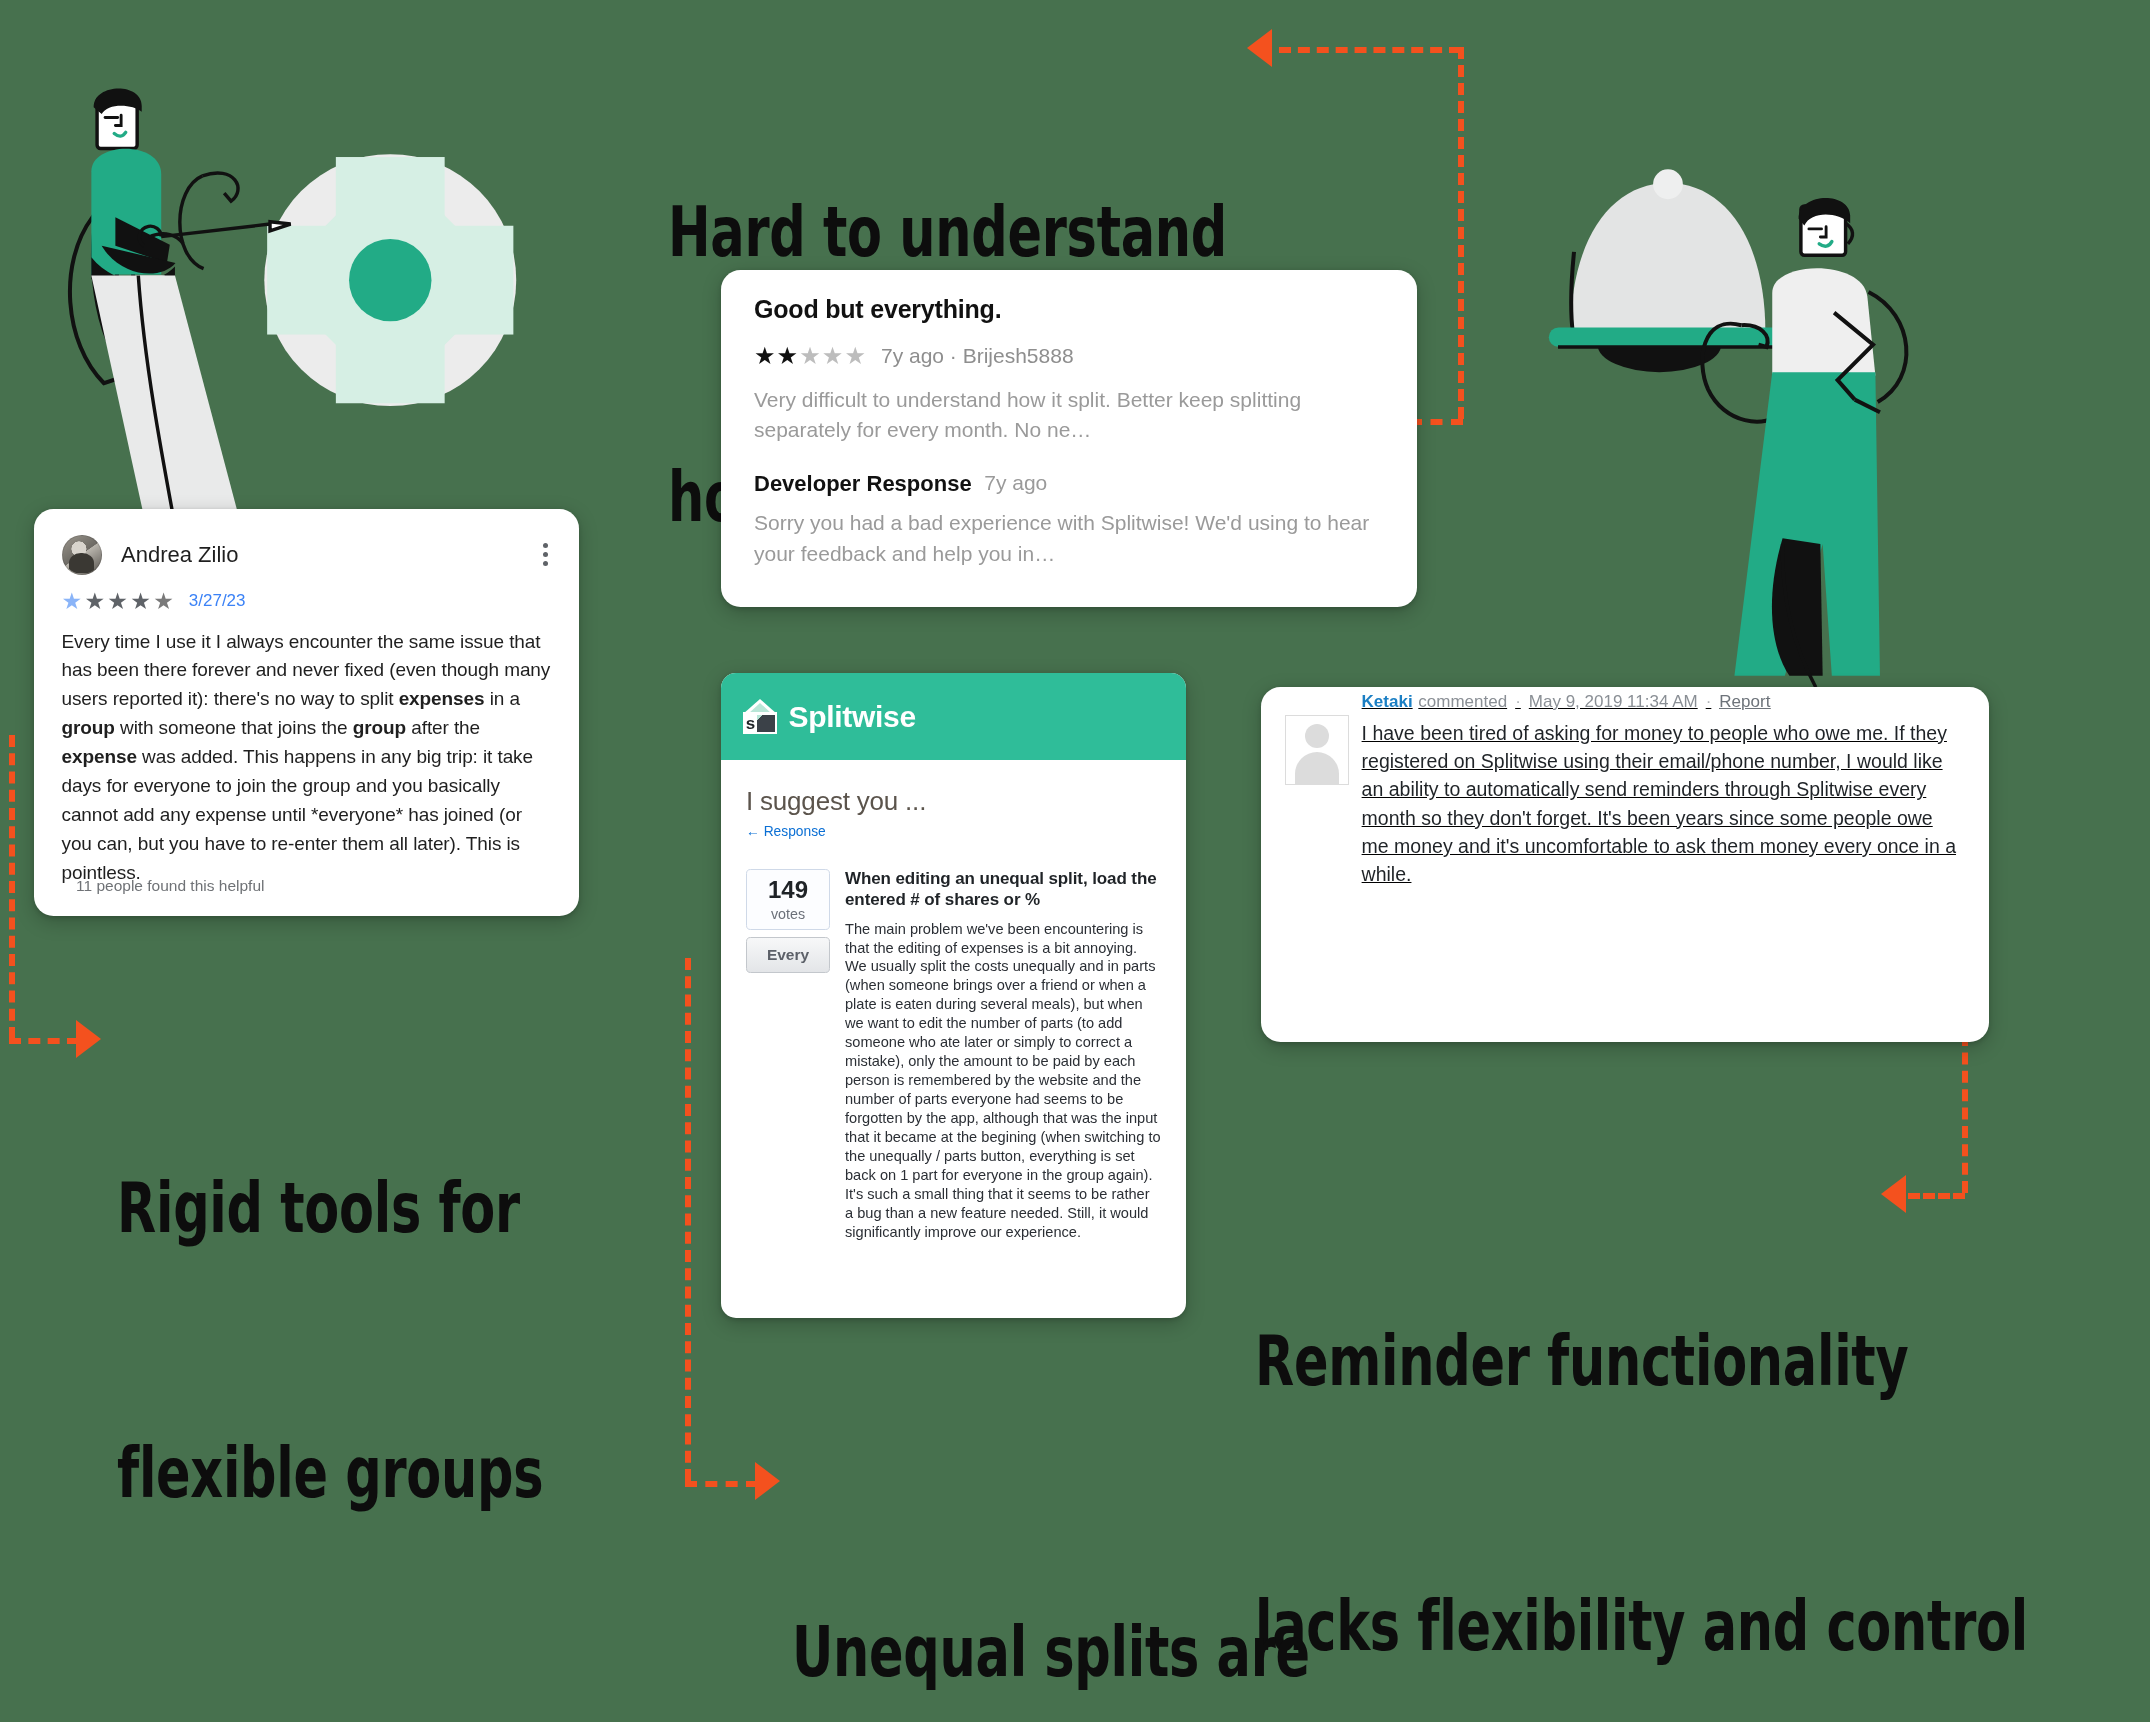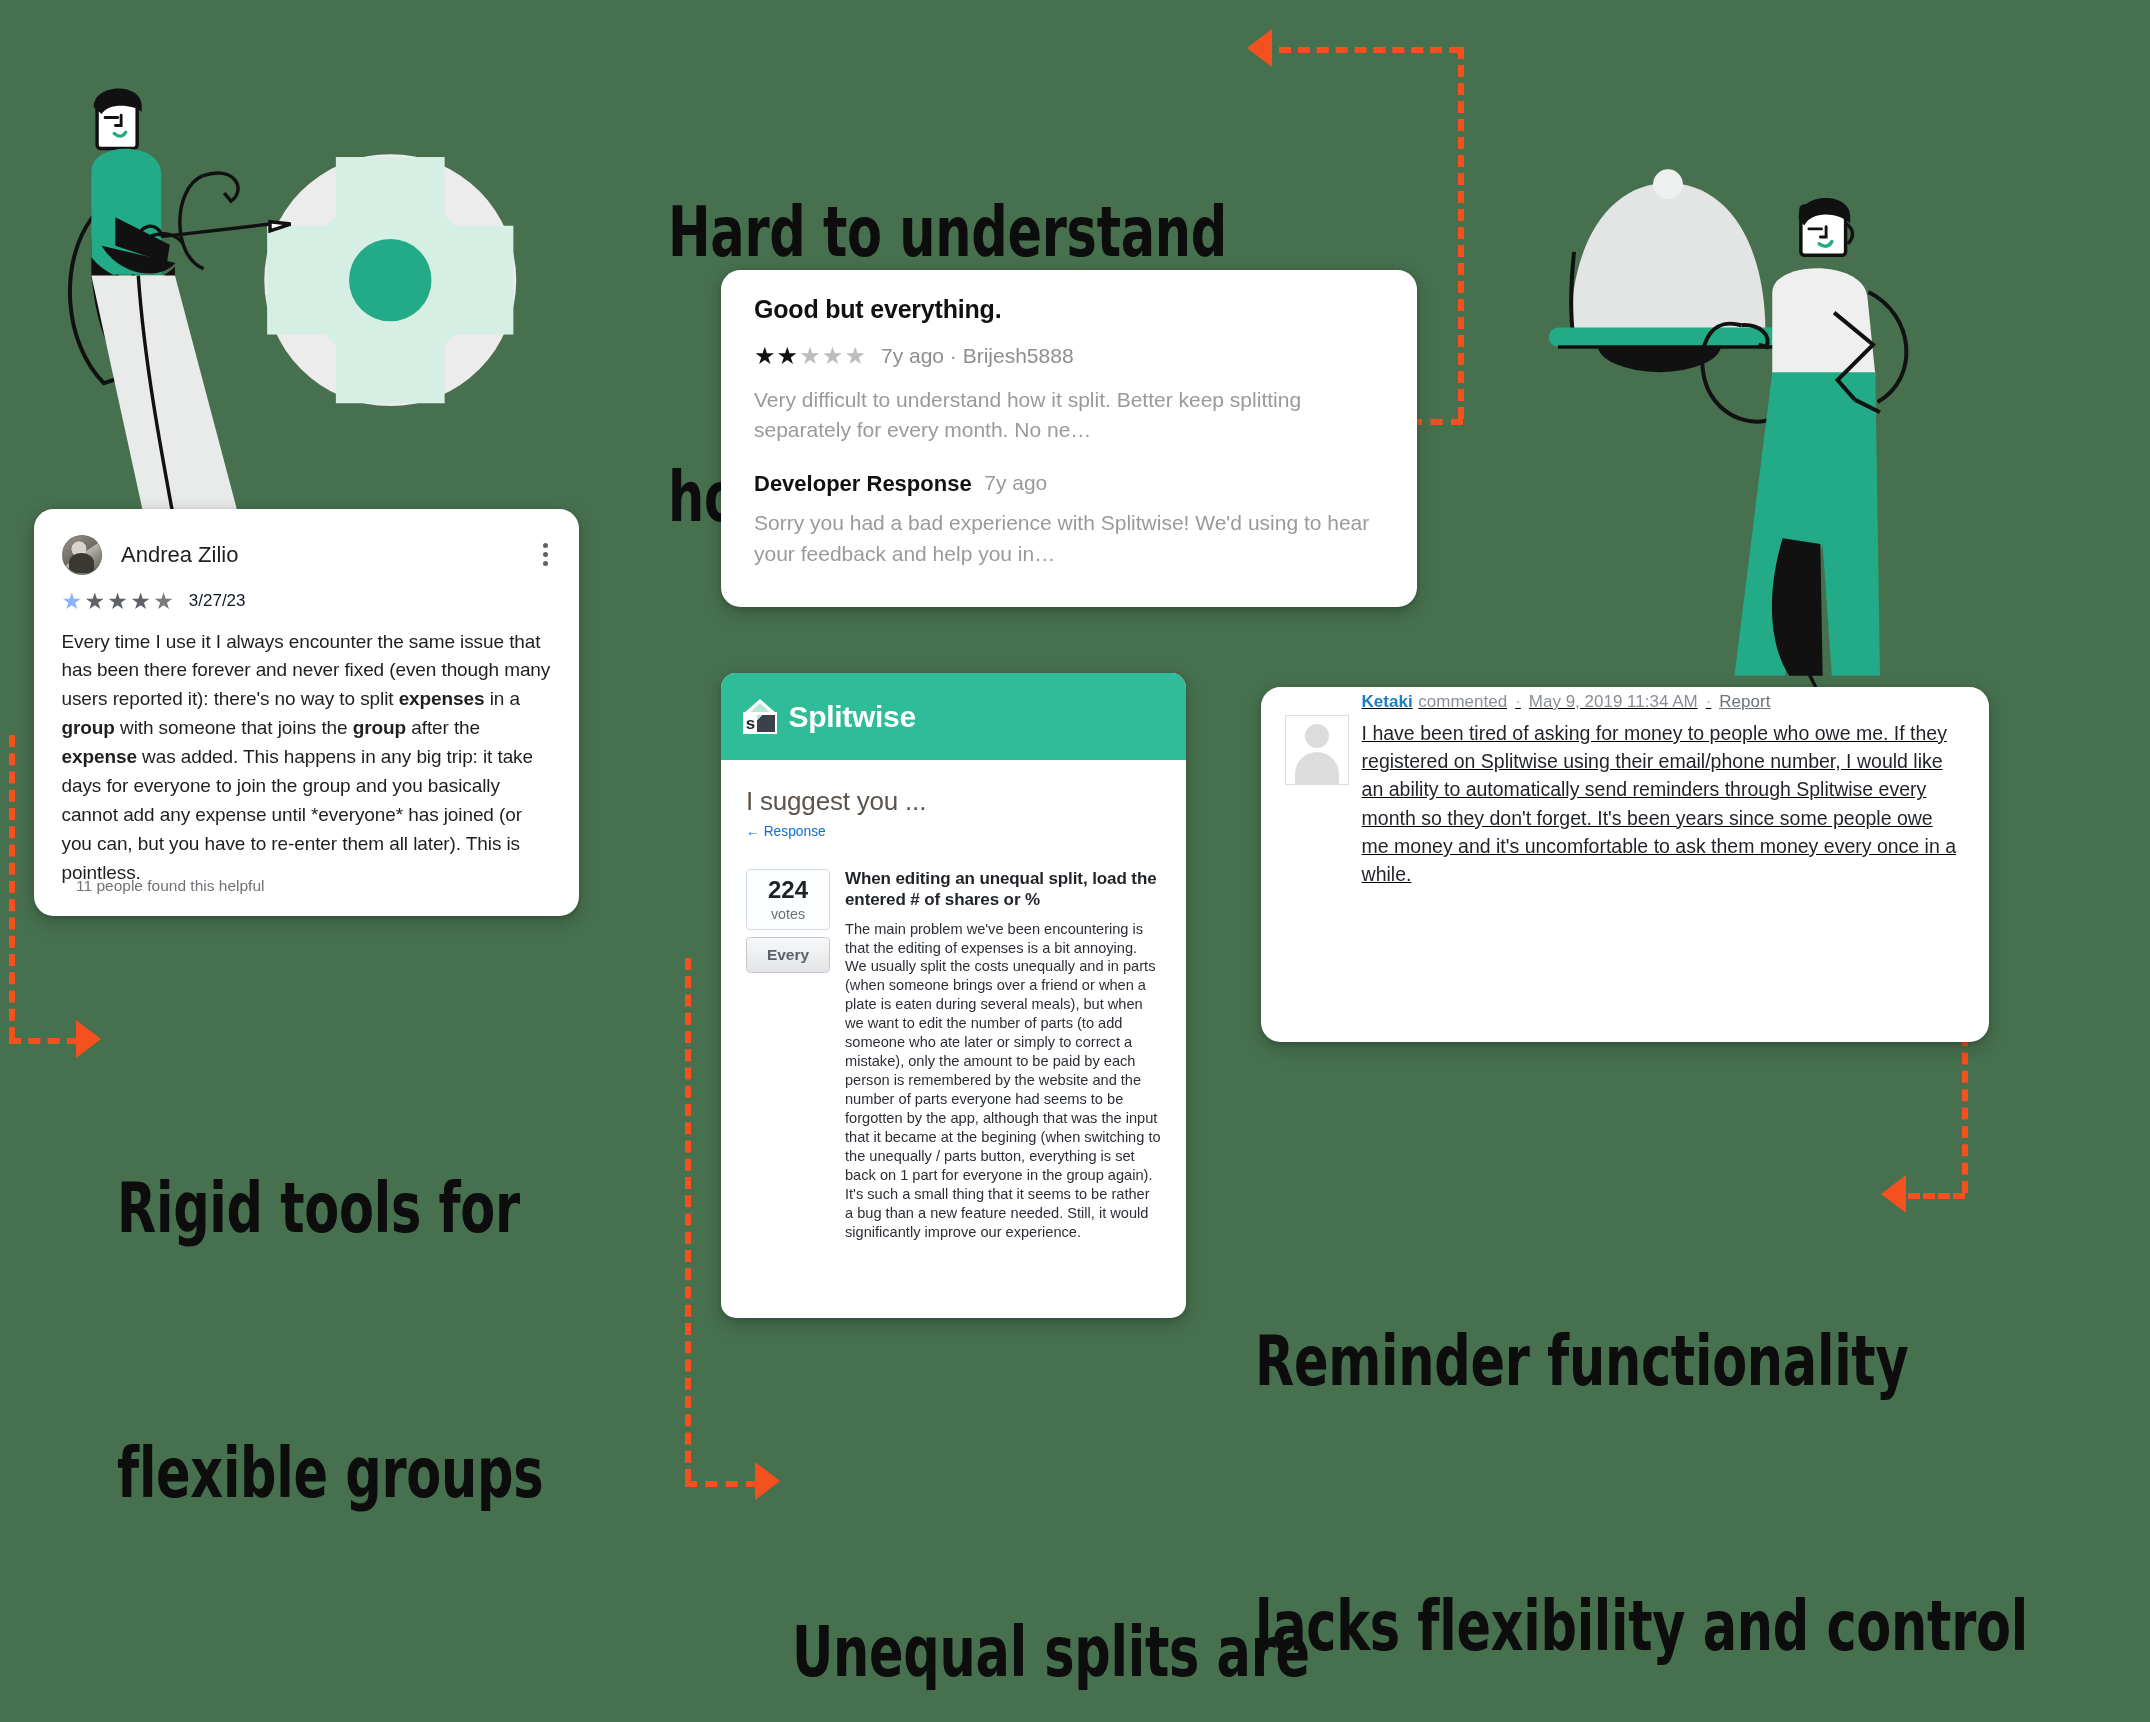--- a/index.html
+++ b/index.html
@@ -59,21 +59,21 @@
     border-radius:48% 48% 0 0;background:#3a3833;
   }
   .pr-name{font-size:22px;color:#1f1f1f;margin-left:19.5px;}
   .pr-kebab{margin-left:auto;display:flex;flex-direction:column;gap:4px;padding:3.4px 3.4px;}
   .pr-kebab i{display:block;width:5.2px;height:5.2px;border-radius:50%;background:#5f6368;}
   .pr-starrow{display:flex;align-items:center;margin-top:12.6px;}
   .stars{display:flex;gap:2.3px;font-size:23px;line-height:1;}
   .star{color:#5f6368;}
   .star.on{color:#8ab4f8;}
   .star.off-light{color:#7a7a7a;}
-  .pr-date{font-size:17px;color:#0f172a;margin-left:15px;}
+  .pr-date{font-size:17px;color:#3b82f6;margin-left:15px;}
   .pr-body{
     margin-top:15px;font-size:19px;line-height:1.52;color:#1f1f1f;letter-spacing:-0.1px;
   }
   .pr-body b{font-weight:700;}
   .pr-helpful{position:absolute;left:42px;bottom:20.6px;font-size:15.5px;color:#6f7276;}
 
   
   #store-review{left:721px;top:270px;width:696px;height:337px;padding:25px 33px;}
   .sr-title{font-size:25px;font-weight:700;color:#111;letter-spacing:-0.2px;}
   .sr-meta{display:flex;align-items:center;margin-top:19.5px;}
@@ -343,21 +343,21 @@
       <div class="sw-logo-word">Splitwise</div>
     </div>
 
     <div class="sw-body">
       <div class="sw-h1">I suggest you ...</div>
       <div class="sw-back">← Response</div>
 
       <div class="sw-item">
         <div class="sw-votebox">
           <div class="sw-votecount">
-            <div class="n">224</div>
+            <div class="n">149</div>
             <div class="l">votes</div>
           </div>
           <div class="sw-votebtn">Every</div>
         </div>
         <div class="sw-content">
           <div class="sw-item-title">When editing an unequal split, load the entered # of shares or %</div>
           <div class="sw-item-body">The main problem we've been encountering is that the editing of expenses is a bit annoying. We usually split the costs unequally and in parts (when someone brings over a friend or when a plate is eaten during several meals), but when we want to edit the number of parts (to add someone who ate later or simply to correct a mistake), only the amount to be paid by each person is remembered by the website and the number of parts everyone had seems to be forgotten by the app, although that was the input that it became at the begining (when switching to the unequally / parts button, everything is set back on 1 part for everyone in the group again). It's such a small thing that it seems to be rather a bug than a new feature needed. Still, it would significantly improve our experience.</div>
         </div>
       </div>
     </div>

